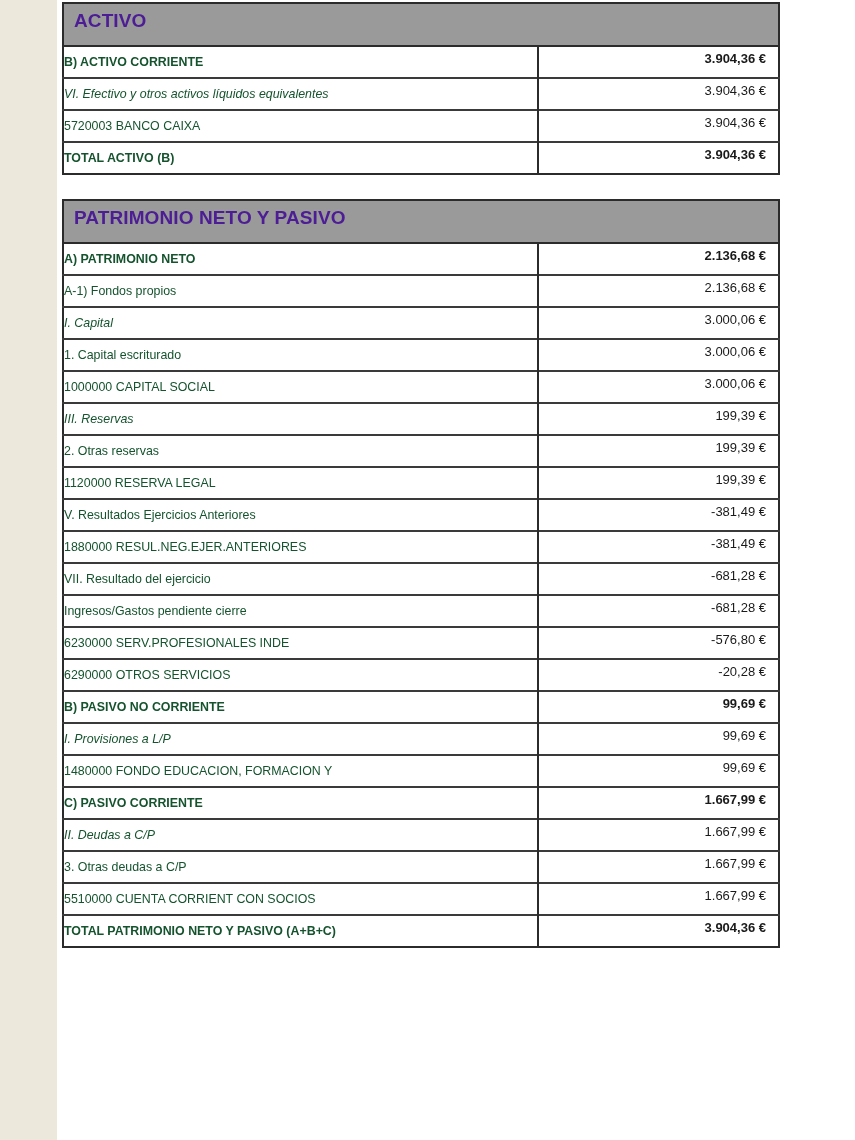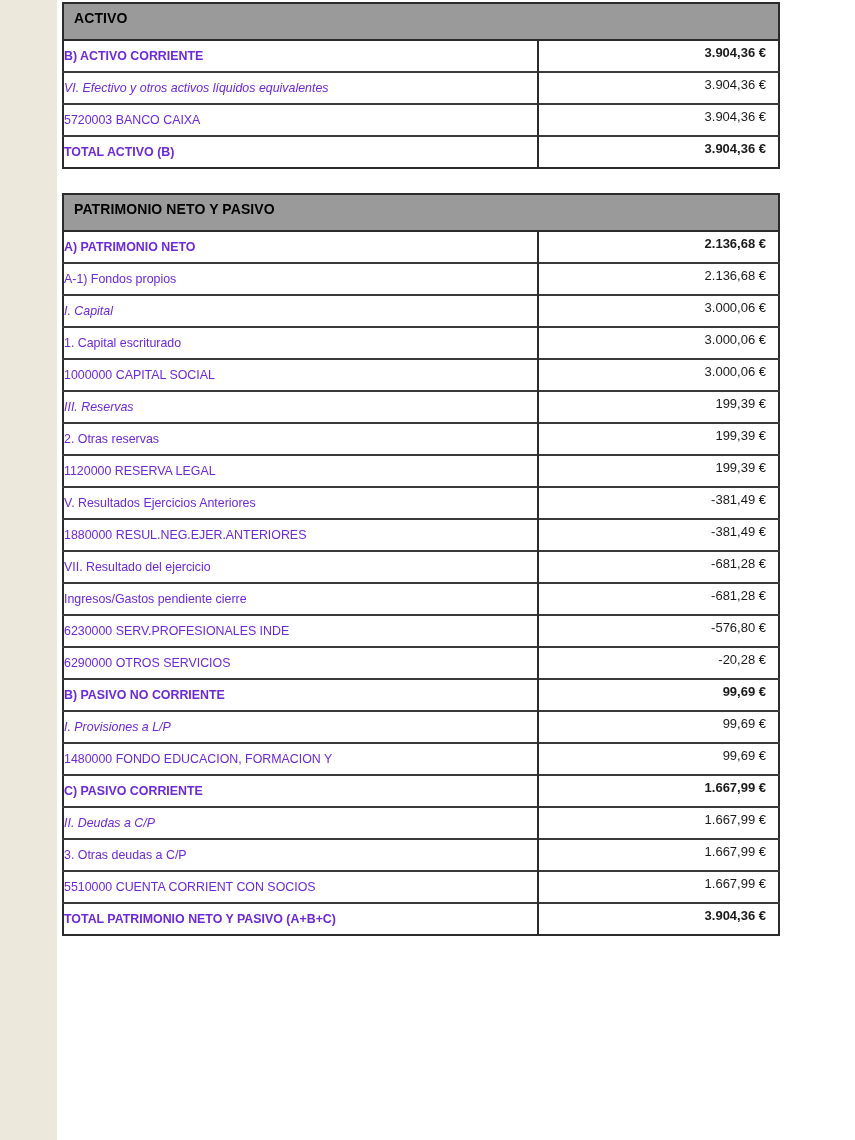--- a/index.html
+++ b/index.html
@@ -34,31 +34,31 @@
     border-collapse: collapse;
     table-layout: fixed;
     background: #ffffff;
     border: 2px solid #2b2b2b;
   }
   table.bs col.label-col { width: 475px; }
   table.bs col.value-col { width: 241px; }
 
   tr.section-header th {
     background: #9a9a9a;
-    color: #000000;
+    color: #4c1d95;
     text-align: left;
-    font-size: 14px;
+    font-size: 19px;
     font-weight: bold;
     letter-spacing: 0.1px;
     padding: 6px 17px 13px 10px;
     border-bottom: 2px solid #2b2b2b;
   }
   td.label {
     font-size: 12.4px;
-    color: #6d28d9;
+    color: #14532d;
     padding: 8px 0 8px 0;
     border-top: 2px solid #3a3a3a;
     border-right: 2px solid #2b2b2b;
     white-space: nowrap;
     overflow: hidden;
   }
   td.value {
     font-size: 13px;
     color: #1a1a1a;
     text-align: right;

